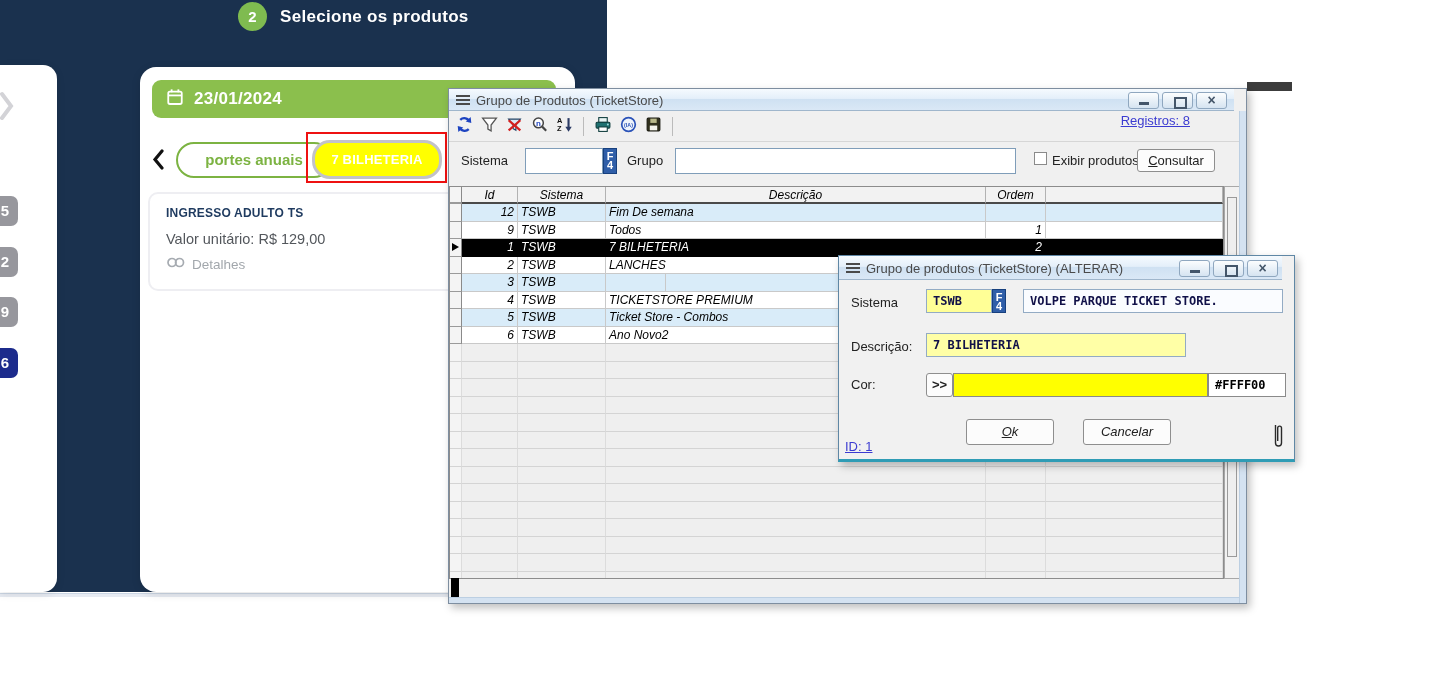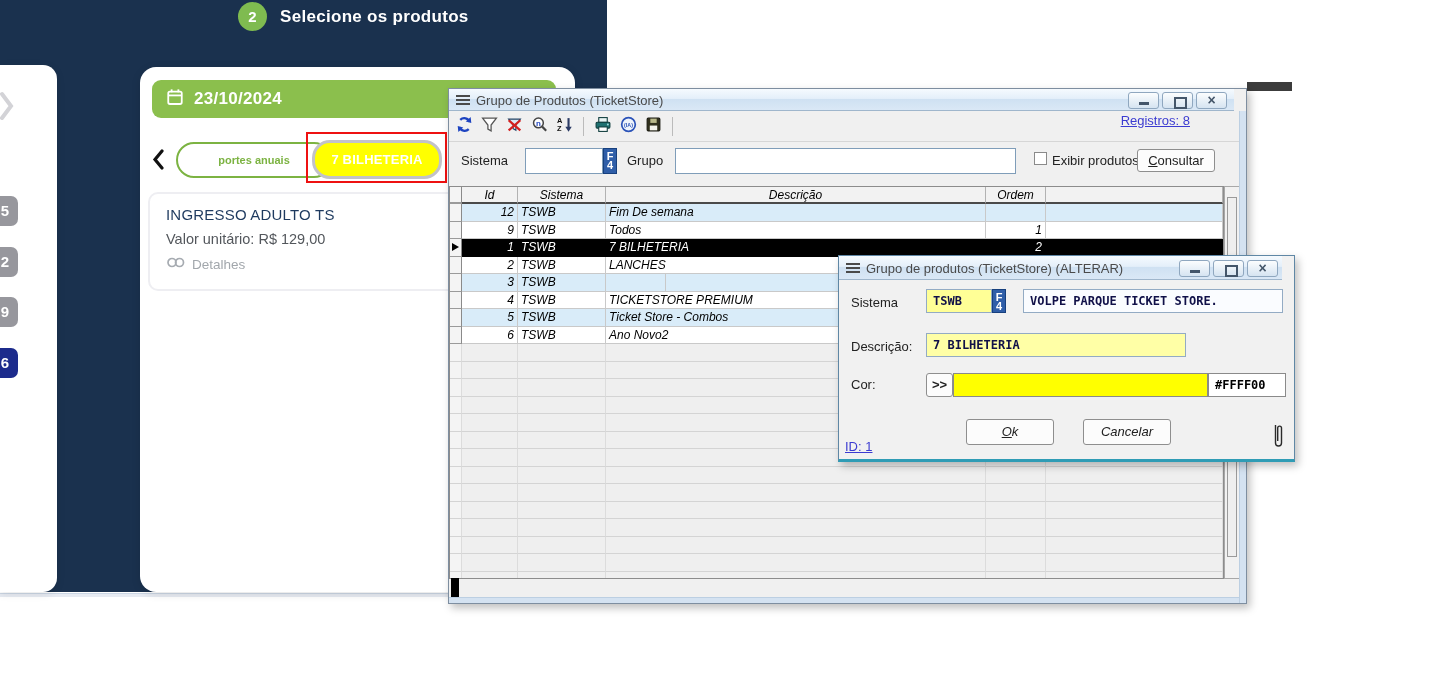--- a/index.html
+++ b/index.html
@@ -25,30 +25,30 @@
 
   .main-card { position:absolute; left:140px; top:67px; width:435px; height:525px; background:#fff;
                border-radius:16px; z-index:2; box-shadow:0 2px 10px rgba(0,0,0,.12); }
   .date-bar { position:absolute; left:12px; top:13px; width:404px; height:38px; border-radius:9px;
               background:#8BBF4D; display:flex; align-items:center; gap:10px; padding-left:14px; }
   .date-text { color:#fff; font-size:17px; font-weight:bold; letter-spacing:.3px; }
 
   .tabs-row { position:absolute; left:0; top:73px; width:435px; height:52px; }
   .chev-left { position:absolute; left:12px; top:9px; }
   .tab { position:absolute; height:36px; border-radius:18px; font-weight:bold; text-align:center; }
-  .tab-outline { border:2px solid #7CB342; color:#7CB342; font-size:11px; line-height:32px; background:#fff; }
+  .tab-outline { border:2px solid #7CB342; color:#7CB342; font-size:15px; line-height:32px; background:#fff; }
   .tab-prev { left:36px; top:2px; width:156px; }
   .tab-active { left:172px; top:0; width:130px; height:39px; background:#FFFF00; border:3px solid #C2C2C8;
                 color:#fff; font-size:13px; line-height:33px; letter-spacing:.2px; }
   .tab-next { left:310px; top:2px; width:120px; text-align:left; padding-left:16px; }
   .red-rect { position:absolute; left:166px; top:65px; width:141px; height:51px; border:2px solid #EE1111; z-index:3; }
 
   .product-card { position:absolute; left:8px; top:125px; width:312px; height:99px; background:#fff;
                   border:2px solid #EEEEF2; border-radius:10px; }
-  .product-name { position:absolute; left:16px; top:12px; color:#1E3A5F; font-size:15px; font-weight:normal; letter-spacing:.2px; }
+  .product-name { position:absolute; left:16px; top:12px; color:#1E3A5F; font-size:12px; font-weight:bold; letter-spacing:.2px; }
   .product-price { position:absolute; left:16px; top:37px; color:#53575C; font-size:14.5px; }
   .product-details { position:absolute; left:16px; top:62px; display:flex; align-items:center; gap:6px;
                      color:#A2A7AC; font-size:13.5px; }
 
   .dark-fragment { position:absolute; left:1247px; top:82px; width:45px; height:9px; background:#3C3C3C; z-index:1; }
   .page-bottom-line { position:absolute; left:0; top:593px; width:600px; height:4px; background:#E7EBF2;
                       border-top:1px solid #CBD6E4; z-index:1; }
 
   
   .win { position:absolute; background:#F0F0F0; border:1px solid #7E8EA0; box-shadow:3px 4px 8px rgba(0,0,0,.25); }
@@ -156,21 +156,21 @@
   <div class="main-card">
     <div class="date-bar">
       <span>
         <svg width="18" height="18" viewBox="0 0 16 16" fill="none" stroke="#fff" stroke-width="1.6">
           <rect x="2" y="3.2" width="12" height="11" rx="1.5"></rect>
             <line x1="2" y1="6.6" x2="14" y2="6.6"></line>
           <line x1="5" y1="1.2" x2="5" y2="3.8"></line>
             <line x1="11" y1="1.2" x2="11" y2="3.8"></line>
         </svg>
       </span>
-      <span class="date-text">23/10/2024</span>
+      <span class="date-text">23/01/2024</span>
     </div>
 
     <div class="tabs-row">
       <span class="chev-left">
         <svg width="13" height="21" viewBox="0 0 13 21">
             <polyline points="10,2 3,10.5 10,19" fill="none" stroke="#111" stroke-width="3.2" stroke-linecap="round"></polyline>
           </svg>
       </span>
       <div class="tab tab-outline tab-prev">portes anuais</div>
       <div class="tab tab-active">7 BILHETERIA</div>

